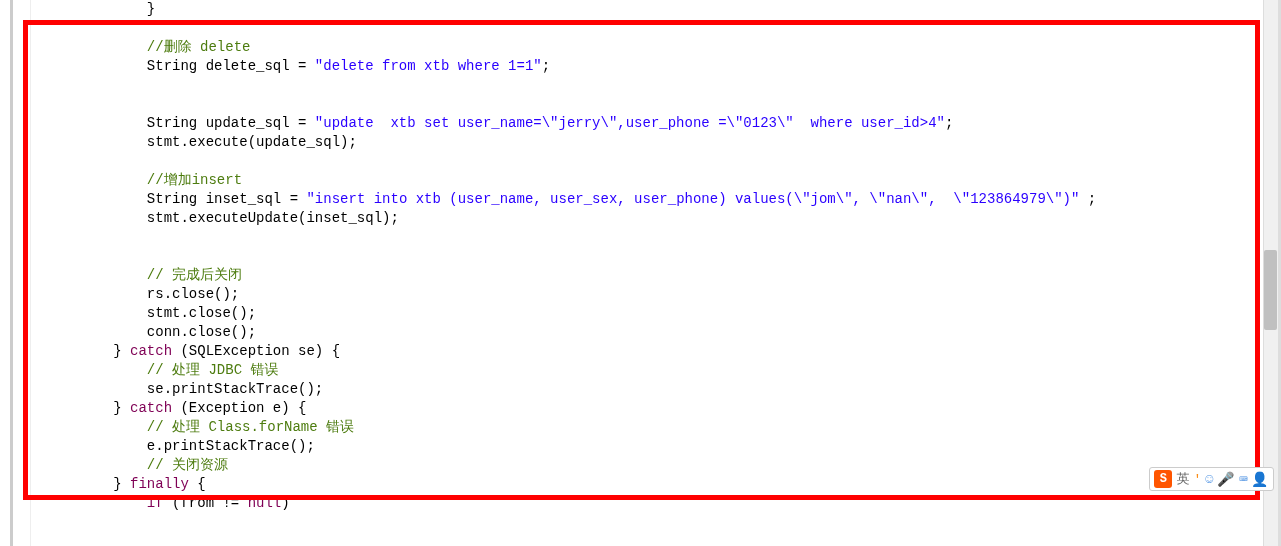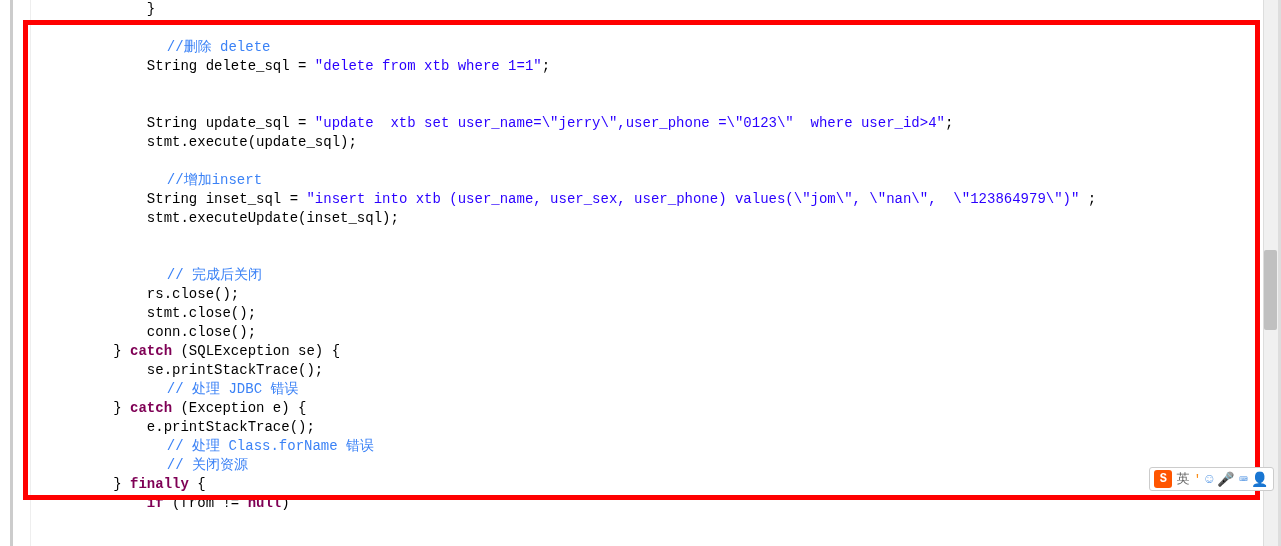--- a/index.html
+++ b/index.html
@@ -46,22 +46,22 @@
       height: 480px;
       border: 5px solid #ff0000;
       pointer-events: none;
       z-index: 10;
     }
     .code-line {
       white-space: pre;
       line-height: 19px;
       color: #000;
     }
-    .comment { color: #3b82f6; margin-left: 20px; }
-    .keyword { color: #7f0055; font-weight: bold; }
+    .comment { color: #4d7c0f; }
+    .keyword { color: #7f0055; font-weight: normal; }
     .string { color: #2a00ff; }
     .type { color: #000; }
     .scrollbar-v {
       position: absolute;
       right: 0;
       top: 0;
       bottom: 0;
       width: 15px;
       background: #f0f0f0;
       border-left: 1px solid #ddd;
@@ -123,25 +123,25 @@
       <div class="code-line"><span>            </span><span class="comment">//增加insert</span></div>
       <div class="code-line"><span>            </span><span class="type">String inset_sql = </span><span class="string">"insert into xtb (user_name, user_sex, user_phone) values(\"jom\", \"nan\",  \"123864979\")"</span><span class="type"> ;</span></div>
       <div class="code-line"><span>            </span><span class="type">stmt.executeUpdate(inset_sql);</span></div>
       <div class="code-line">&nbsp;</div>
       <div class="code-line">&nbsp;</div>
       <div class="code-line"><span>            </span><span class="comment">// 完成后关闭</span></div>
       <div class="code-line"><span>            </span><span class="type">rs.close();</span></div>
       <div class="code-line"><span>            </span><span class="type">stmt.close();</span></div>
       <div class="code-line"><span>            </span><span class="type">conn.close();</span></div>
       <div class="code-line"><span>        </span><span class="type">} </span><span class="keyword">catch</span><span class="type"> (SQLException se) {</span></div>
+      <div class="code-line"><span>            </span><span class="comment">// 处理 JDBC 错误</span></div>
       <div class="code-line"><span>            </span><span class="type">se.printStackTrace();</span></div>
-      <div class="code-line"><span>            </span><span class="comment">// 处理 JDBC 错误</span></div>
       <div class="code-line"><span>        </span><span class="type">} </span><span class="keyword">catch</span><span class="type"> (Exception e) {</span></div>
+      <div class="code-line"><span>            </span><span class="comment">// 处理 Class.forName 错误</span></div>
       <div class="code-line"><span>            </span><span class="type">e.printStackTrace();</span></div>
-      <div class="code-line"><span>            </span><span class="comment">// 处理 Class.forName 错误</span></div>
       <div class="code-line"><span>            </span><span class="comment">// 关闭资源</span></div>
       <div class="code-line"><span>        </span><span class="type">} </span><span class="keyword">finally</span><span class="type"> {</span></div>
       <div class="code-line"><span>            </span><span class="keyword">if</span><span class="type"> (from != </span><span class="keyword">null</span><span class="type">)</span></div>
     </div>
   <div class="red-box"></div>
   <div class="scrollbar-v">
     <div class="scroll-thumb"></div>
   </div>
   <div class="ime-bar">
     <span class="ime-icon">S</span>

